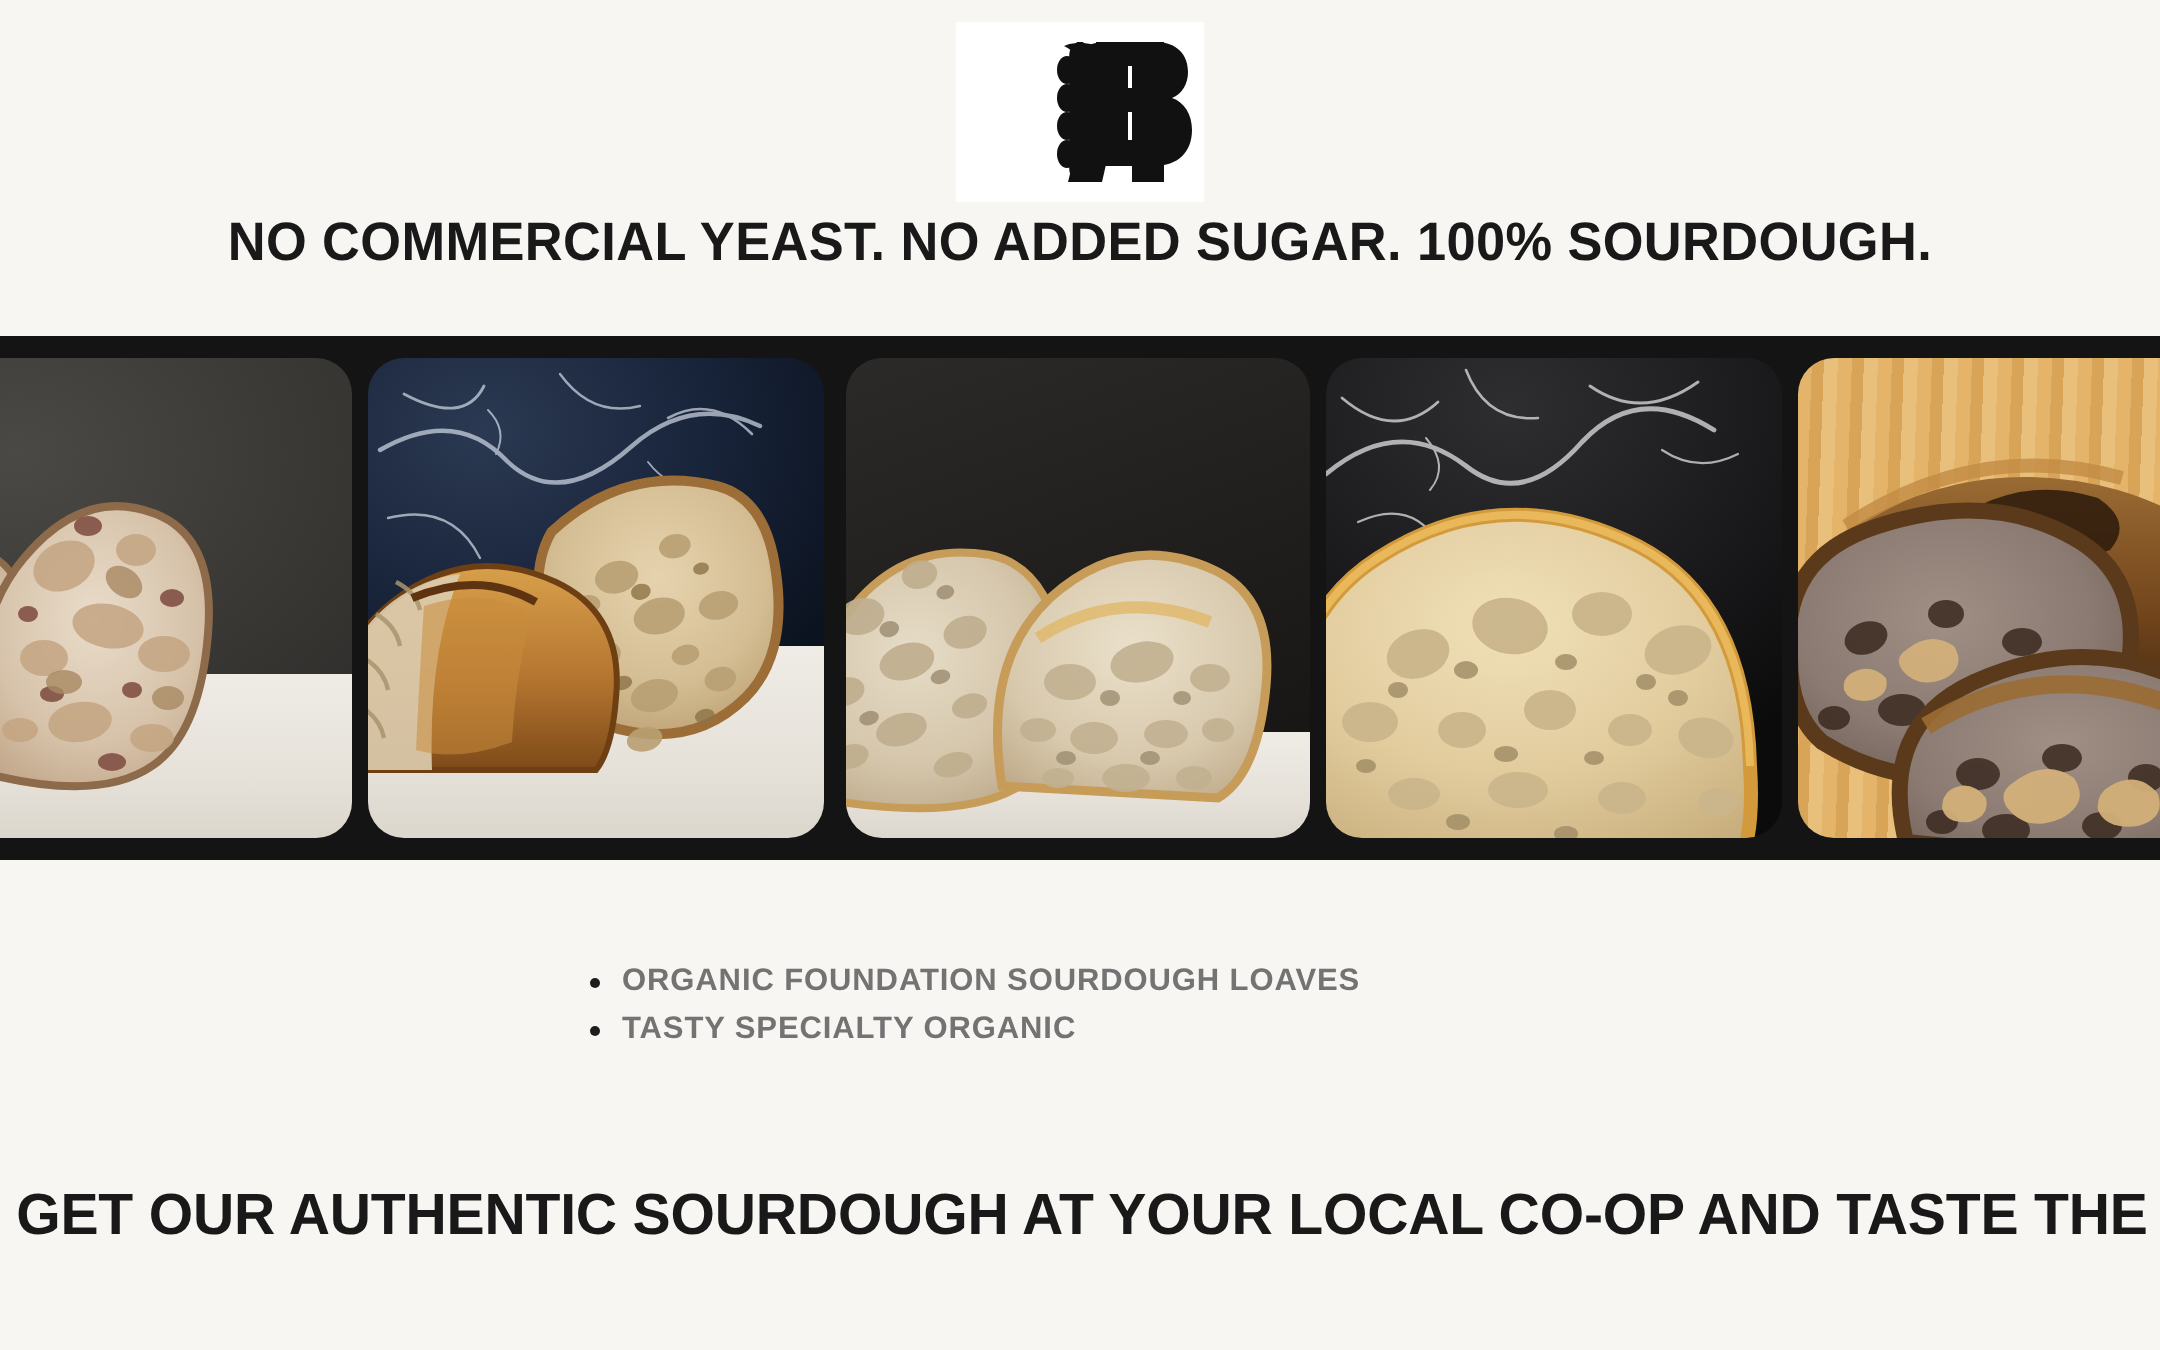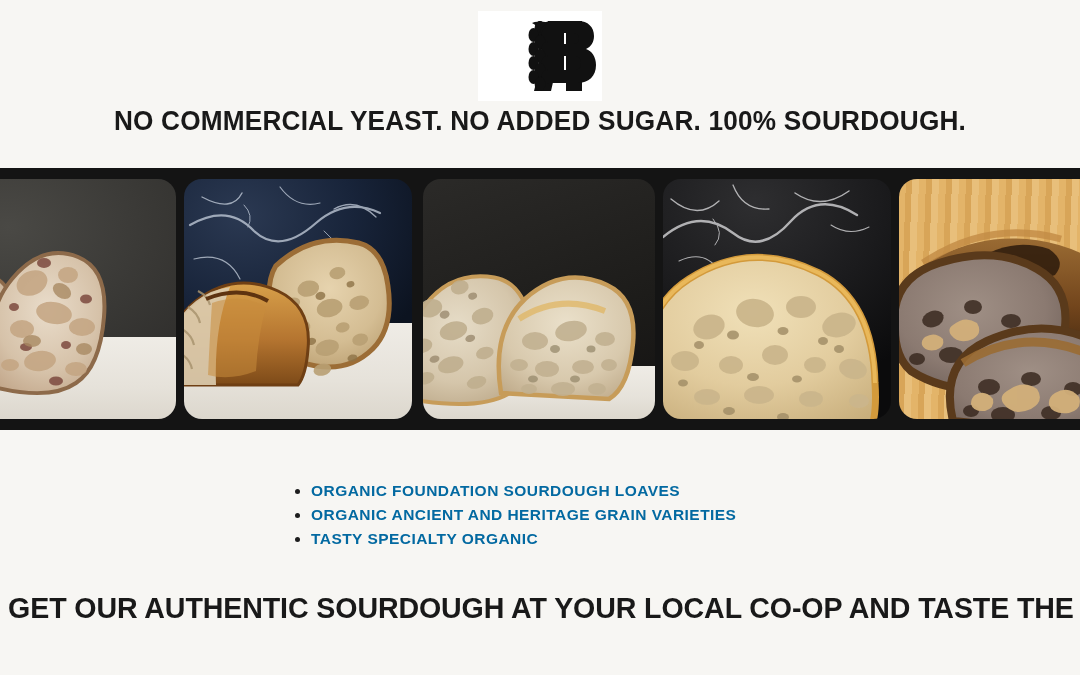--- a/index.html
+++ b/index.html
@@ -98,21 +98,21 @@
   .bullets {
     position:absolute; left:295px; top:479px;
     list-style:none;
   }
   .bullets li {
     position:relative;
     padding-left:16px;
     font-size:15.5px;
     font-weight:700;
     letter-spacing:0.45px;
-    color:#0369a1;
+    color:#737373;
     line-height:24px;
     white-space:nowrap;
   }
   .bullets li::before {
     content:"";
     position:absolute; left:0; top:10px;
     width:5px; height:5px; border-radius:50%;
     background:#1d1d1d;
   }
 
@@ -485,19 +485,18 @@
             </g>
           </g>
         </svg>
       </div>
     </div>
 
   </div>
 
   <ul class="bullets">
     <li>ORGANIC FOUNDATION SOURDOUGH LOAVES</li>
-    <li>ORGANIC ANCIENT AND HERITAGE GRAIN VARIETIES</li>
     <li>TASTY SPECIALTY ORGANIC</li>
   </ul>
 
   <div class="tagline">GET OUR AUTHENTIC SOURDOUGH AT YOUR LOCAL CO-OP AND TASTE THE DIFFERENCE</div>
 
 </div>
 
 </body></html>

